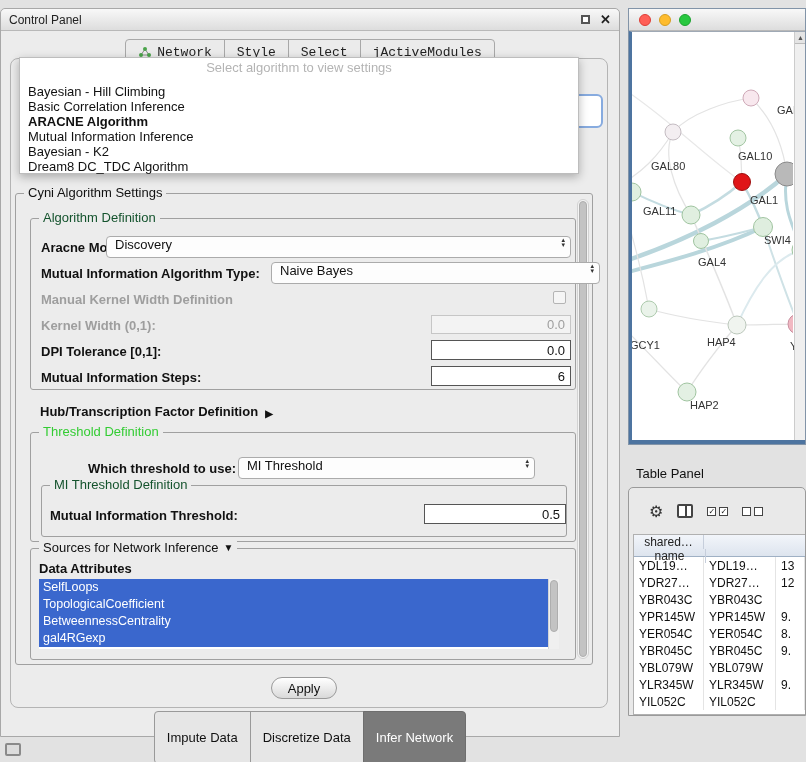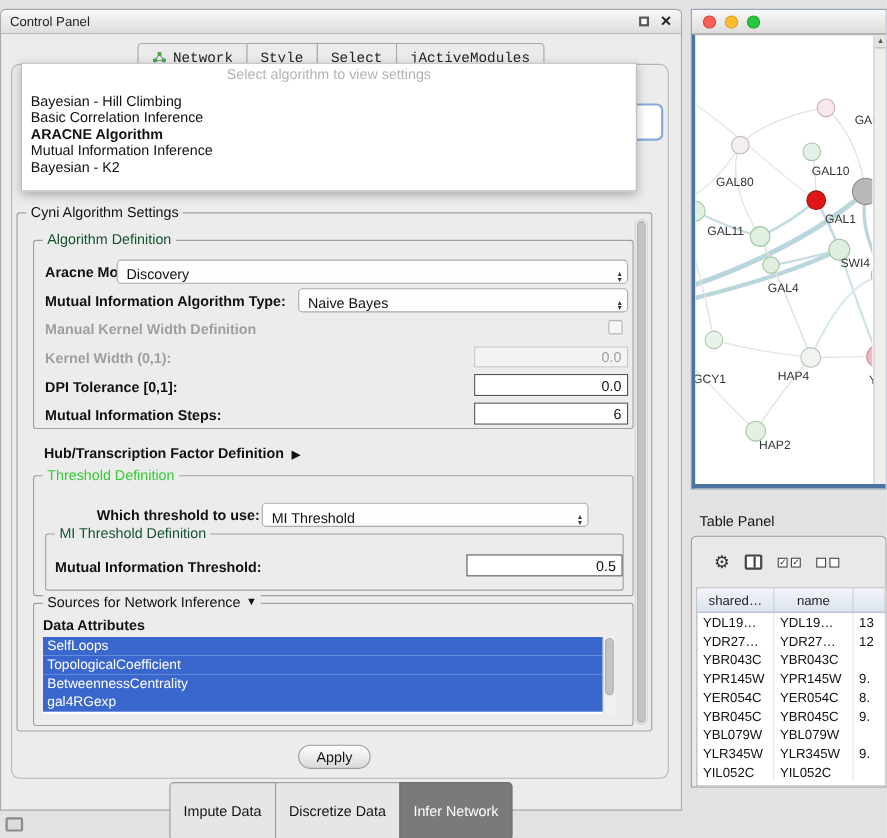--- a/index.html
+++ b/index.html
@@ -38,21 +38,21 @@
   .green-t { color:#33cc33; }
 
   #settings-box { left:14px; top:184px; width:578px; height:472px; }
 
   .v-scroll { position:absolute; right:3px; top:5px; width:12px; height:460px; background:#f4f4f4; border:1px solid #d2d2d2; border-radius:6px; }
   .v-scroll .thumb { position:absolute; left:1px; right:1px; top:1px; bottom:1px; background:#c3c3c3; border:1px solid #aeaeae; border-radius:5px; }
 
   .lbl { position:absolute; font-weight:bold; font-size:13px; white-space:nowrap; }
   .lbl.dis { color:#9e9e9e; }
 
-  .combo { position:absolute; display:flex; align-items:flex-end; height:22px; background:#fdfdfd; border:1px solid #ababab; border-radius:4px; padding:0 5px 0 8px; font-size:13px; }
+  .combo { position:absolute; display:flex; align-items:flex-start; height:22px; background:#fdfdfd; border:1px solid #ababab; border-radius:4px; padding:0 5px 0 8px; font-size:13px; }
   .combo .arrows { margin-left:auto; display:flex; flex-direction:column; align-items:center; font-size:7px; line-height:5px; color:#333; padding-left:8px; }
 
   .field { position:absolute; display:flex; align-items:center; justify-content:flex-end; padding:0 5px; height:20px; background:#fff; border:1px solid #555; font-size:13px; }
   .field.dis { background:#f3f3f3; border:1px solid #c6c6c6; color:#9e9e9e; height:19px; }
 
   .checkbox { position:absolute; width:13px; height:13px; background:#f5f5f5; border:1px solid #b4b4b4; border-radius:2px; }
 
   .hub-row { position:absolute; left:24px; top:210px; display:flex; align-items:flex-end; gap:7px; font-weight:bold; }
   .tri { font-size:10px; color:#111; }
 
@@ -85,21 +85,21 @@
   
   #table-panel-label { position:absolute; left:636px; top:466px; font-size:13px; color:#111; }
   #table-window { position:absolute; left:628px; top:487px; width:178px; height:229px; background:#e9e9e9; border:1px solid #9a9a9a; border-radius:5px 5px 0 0; overflow:hidden; }
   .tp-toolbar { height:46px; display:flex; align-items:center; gap:14px; padding-left:20px; }
   .gear { font-size:16px; color:#333; }
   .cols-ic { width:16px; height:14px; border:2px solid #444; border-radius:2px; position:relative; background:#fff; }
   .cols-ic::after { content:""; position:absolute; left:50%; top:0; bottom:0; width:2px; background:#444; }
   .cb-pair { display:flex; gap:3px; }
   .cb { width:9px; height:9px; border:1px solid #444; background:#fff; font-size:8px; line-height:8px; text-align:center; color:#222; }
   .tp-table { position:absolute; left:4px; top:46px; right:0; bottom:0; background:#fff; border:1px solid #b0b0b0; border-right:0; }
-  .tp-head { display:flex; height:22px; background:linear-gradient(#f2f5fa,#dde4ee); border-bottom:1px solid #9fb0c4; }
+  .tp-head { display:flex; height:22px; background:linear-gradient(#f2f5fa,#dde4ee); border-bottom:1px solid #9fb0c4;flex-direction:column; }
   .tp-hc { display:flex; align-items:center; justify-content:center; font-size:12px; border-right:1px solid #c6cedb; color:#222; }
   .tp-row { display:flex; height:17px; }
   .tp-c { display:flex; align-items:center; padding-left:5px; font-size:12px; border-right:1px solid #e4e4e4; overflow:hidden; white-space:nowrap; }
   .w1 { width:70px; } .w2 { width:72px; } .w3 { flex:1; }
 
   #mini-dock { position:absolute; left:5px; top:743px; width:16px; height:13px; border:2px solid #8a8a8a; border-radius:2px; background:#dcdcdc; }
 </style>
 </head>
 <body>
 
@@ -139,20 +139,21 @@
 
   <div class="focus-frag"></div>
 
   <div class="popup">
     <div class="ph">Select algorithm to view settings</div>
     <div class="it">Bayesian - Hill Climbing</div>
     <div class="it">Basic Correlation Inference</div>
     <div class="it sel">ARACNE Algorithm</div>
     <div class="it">Mutual Information Inference</div>
     <div class="it">Bayesian - K2</div>
+    <div class="it">Dream8 DC_TDC Algorithm</div>
   </div>
 
   <div class="gbox" id="settings-box">
     <span class="gbox-title">
         <span>Cyni Algorithm Settings</span>
       </span>
 
     <div class="v-scroll">
         <div class="thumb"></div>
       </div>
@@ -165,21 +166,21 @@
       <span class="lbl" style="left:10px; top:21px;">Aracne Mode:</span>
       <div class="combo" style="left:75px; top:17px; width:465px;">
         <span>Discovery</span>
         <span class="arrows">
             <span>▴</span>
             <span>▾</span>
           </span>
       </div>
 
       <span class="lbl" style="left:10px; top:47px;">Mutual Information Algorithm Type:</span>
-      <div class="combo" style="left:240px; top:43px; width:300px;">
+      <div class="combo" style="left:240px; top:43px; width:329px;">
         <span>Naive Bayes</span>
         <span class="arrows">
             <span>▴</span>
             <span>▾</span>
           </span>
       </div>
 
       <span class="lbl dis" style="left:10px; top:73px;">Manual Kernel Width Definition</span>
       <span class="checkbox" style="left:522px; top:72px;"></span>
 

